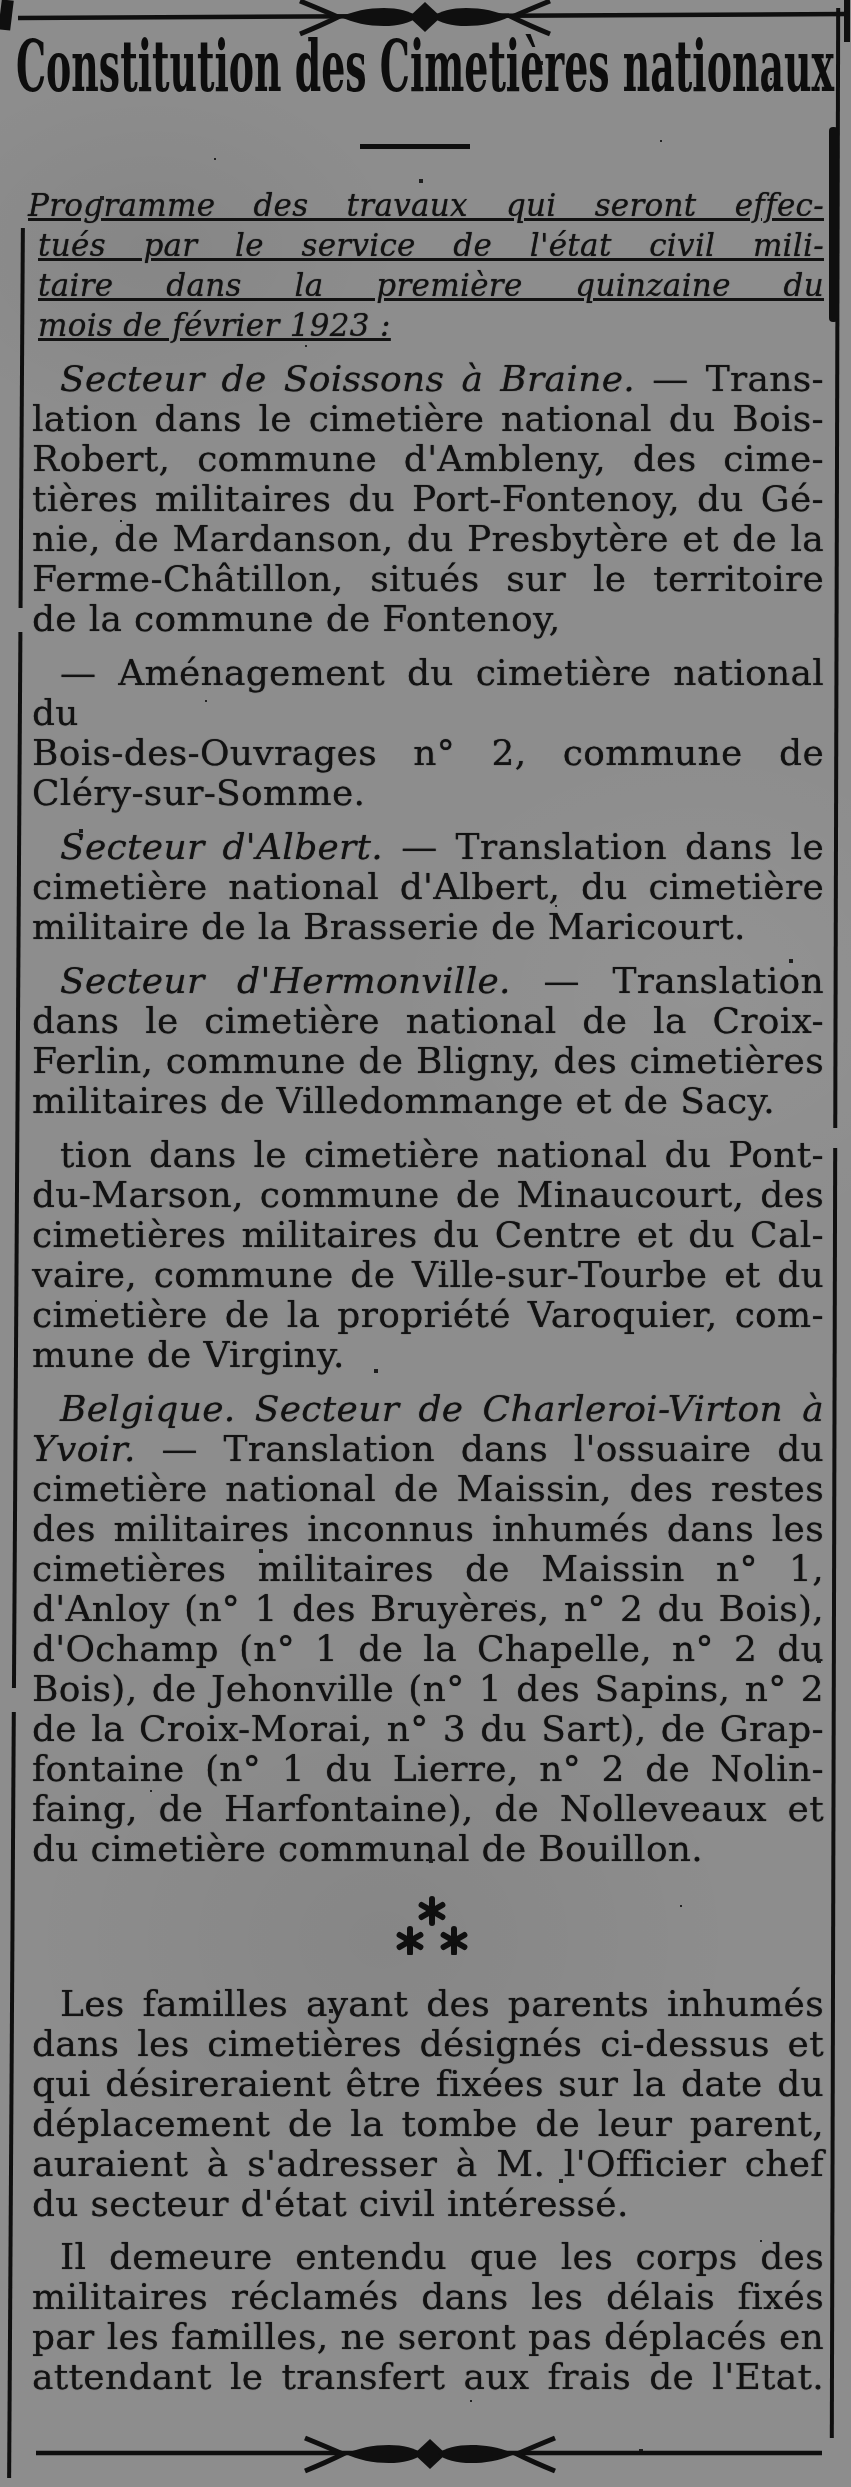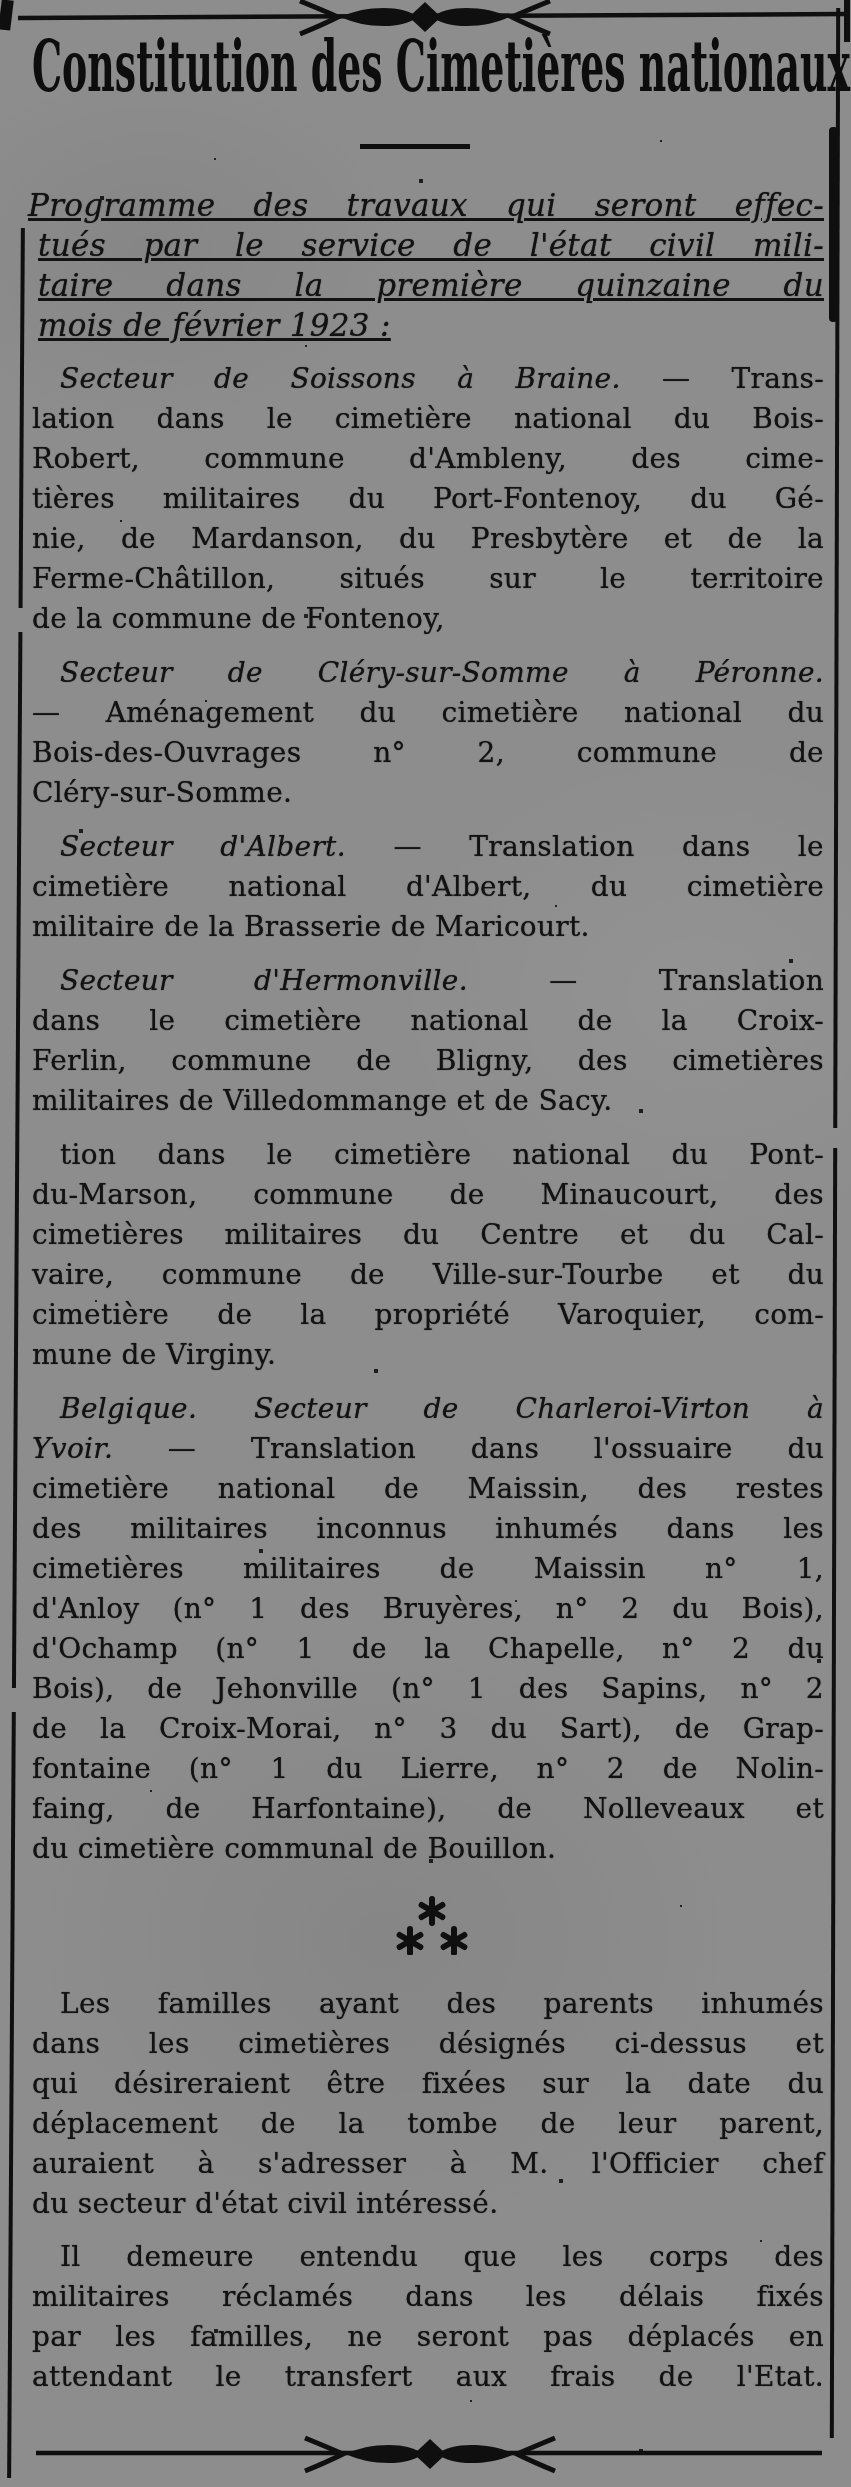--- a/index.html
+++ b/index.html
@@ -53,33 +53,33 @@
       430px 1860px 0 1px #1d1d1d, 680px 1905px 0 #222, 330px 2010px 0 1px #1d1d1d,
       90px 2120px 0 #222, 560px 2180px 0 1px #1d1d1d, 760px 2240px 0 #222,
       215px 2330px 0 1px #1d1d1d, 470px 2400px 0 #222, 640px 2450px 0 1px #1d1d1d,
       705px 760px 0 #222;
   }
   
   .ornament{display:block;position:absolute;left:0;}
   .ornament-top{top:-3px;}
   .ornament-bottom{top:2434px;}
   
-  .headline-wrap{position:relative;margin:16px;padding-top:18px;height:84px;}
+  .headline-wrap{position:relative;margin:0;padding-top:34px;height:84px;}
   .headline-svg{display:block;}
   .headline-text{
     font-family:"DejaVu Serif", serif;
     font-weight:bold;
     font-size:71px;
     fill:#0d0d0d;
   }
   .headline-rule{width:110px;height:5px;background:#0f0f0f;margin:26px 0 0 360px;}
   
   .article{margin:0 27px 0 32px;}
   .para{
-    font-size:28px;line-height:40px;margin-top:14px;
+    font-size:36px;line-height:40px;margin-top:14px;
     letter-spacing:.3px;
     text-shadow:0 0 1px rgba(10,10,10,.75);
   }
   .line{text-align:justify;text-align-last:justify;}
   .line.last{text-align-last:left;}
   .para .line:first-child{text-indent:28px;}
   .para.open{margin-top:29px;}
   .para.tight{margin-top:13px;}
   .lede{
     margin-top:36px;margin-left:-10px;
@@ -130,21 +130,20 @@
       <div class="para">
         <div class="line"><span class="it">Secteur de Soissons à Braine.</span><span> — Trans-</span></div>
         <div class="line"><span>lation dans le cimetière national du Bois-</span></div>
         <div class="line"><span>Robert, commune d'Ambleny, des cime-</span></div>
         <div class="line"><span>tières militaires du Port-Fontenoy, du Gé-</span></div>
         <div class="line"><span>nie, de Mardanson, du Presbytère et de la</span></div>
         <div class="line"><span>Ferme-Châtillon, situés sur le territoire</span></div>
         <div class="line last"><span>de la commune de Fontenoy,</span></div>
       </div>
       <div class="para">
-        <div class="line"><span class="it">Secteur de Cléry-sur-Somme à Péronne.</span></div>
         <div class="line"><span>— Aménagement du cimetière national du</span></div>
         <div class="line"><span>Bois-des-Ouvrages n° 2, commune de</span></div>
         <div class="line last"><span>Cléry-sur-Somme.</span></div>
       </div>
       <div class="para">
         <div class="line"><span class="it">Secteur d'Albert.</span><span> — Translation dans le</span></div>
         <div class="line"><span>cimetière national d'Albert, du cimetière</span></div>
         <div class="line last"><span>militaire de la Brasserie de Maricourt.</span></div>
       </div>
       <div class="para">

